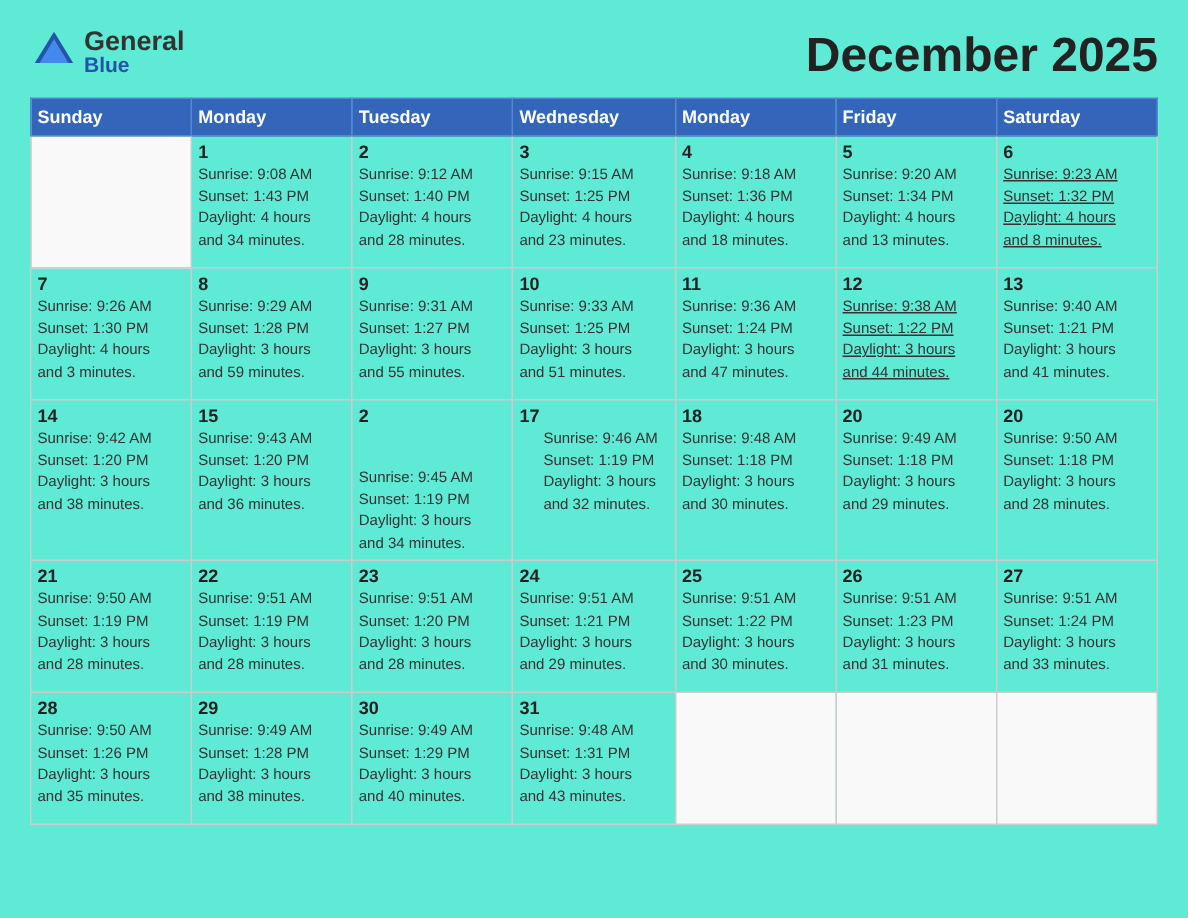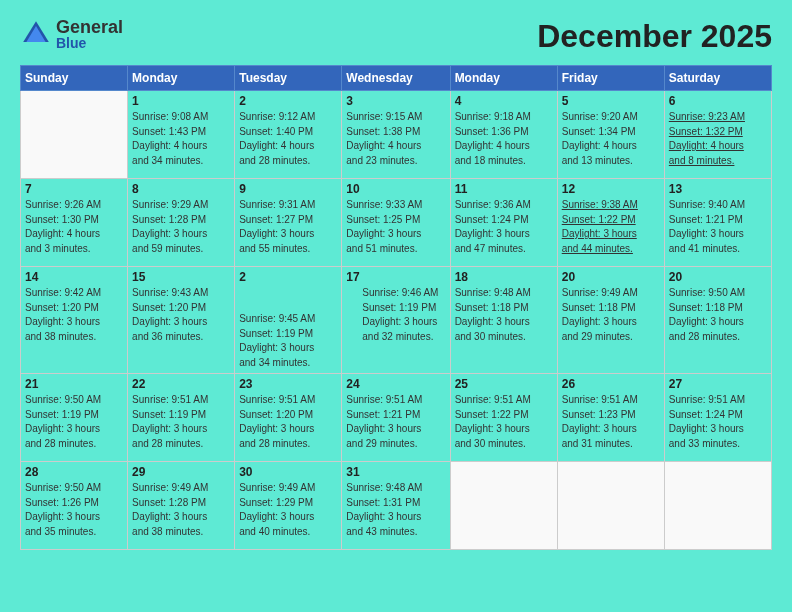--- a/index.html
+++ b/index.html
@@ -140,21 +140,21 @@
           <td>
             <span class="day-number">2</span>
             <div class="day-info" style="white-space: pre-line;">Sunrise: 9:12 AM
 Sunset: 1:40 PM
 Daylight: 4 hours
 and 28 minutes.</div>
           </td>
           <td>
             <span class="day-number">3</span>
             <div class="day-info" style="white-space: pre-line;">Sunrise: 9:15 AM
-Sunset: 1:38 PM
+Sunset: 1:25 PM
 Daylight: 4 hours
 and 23 minutes.</div>
           </td>
           <td>
             <span class="day-number">4</span>
             <div class="day-info" style="white-space: pre-line;">Sunrise: 9:18 AM
 Sunset: 1:36 PM
 Daylight: 4 hours
 and 18 minutes.</div>
           </td>

